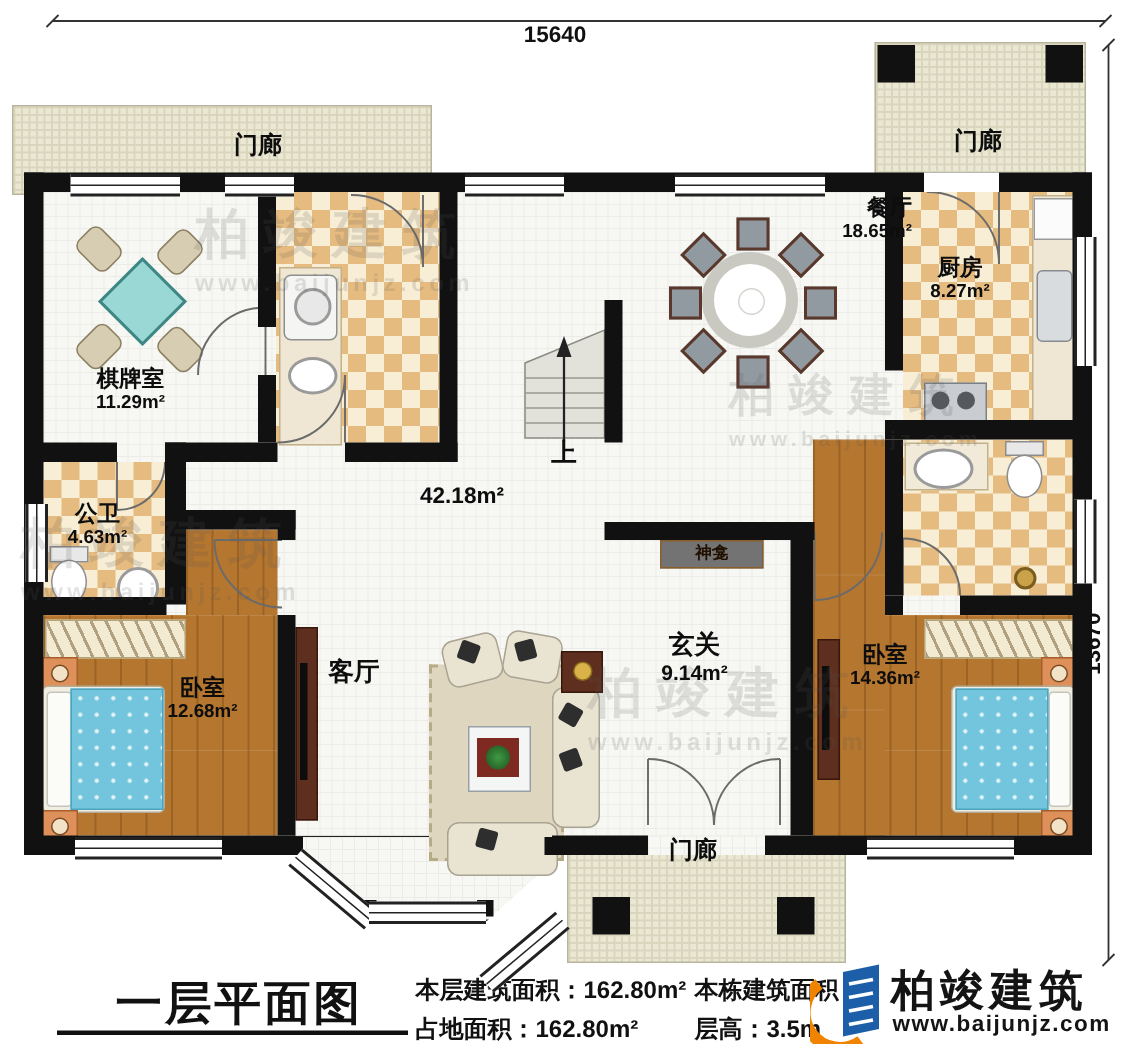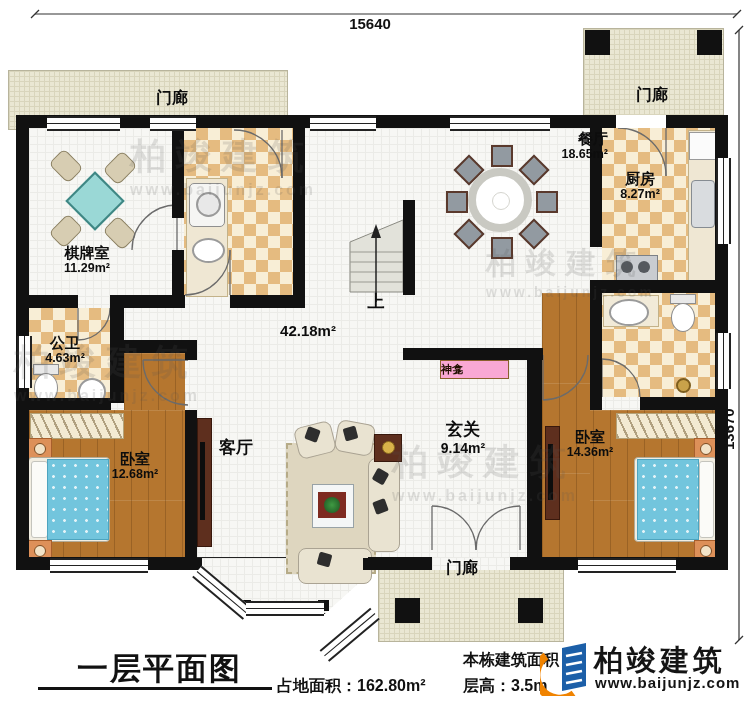--- a/index.html
+++ b/index.html
@@ -30,21 +30,21 @@
   .win-v{width:11px;background:#fff;border-left:2px solid #222;border-right:2px solid #222;z-index:25;}
   .win-v::after{content:"";position:absolute;top:0;bottom:0;left:50%;width:1px;margin-left:-1px;background:#222;}
   
   .furn{z-index:10;}
   .room-label{z-index:40;text-align:center;font-weight:bold;color:#0d0d0d;line-height:1.15;font-size:15px;}
   .room-label .area{font-size:12.5px;display:block;}
   .dim{z-index:40;font-weight:bold;font-size:15px;color:#111;}
   .wm{z-index:35;opacity:.16;color:#555;font-weight:900;white-space:nowrap;z-index:35;}
   .wm .wm-name{letter-spacing:10px;}
   .wm .wm-url{letter-spacing:3px;font-weight:700;}
-  .shrine{background:#f9a8d4;border:1px solid #8a5f2c;z-index:30;text-align:left;
+  .shrine{background:#737373;border:1px solid #8a5f2c;z-index:30;text-align:center;
           font-size:11px;font-weight:bold;line-height:17px;color:#201000;}
   svg.overlay{position:absolute;left:0;top:0;z-index:16;}
   
   .tb-title{font-size:31px;font-weight:bold;letter-spacing:2px;z-index:5;}
   .tb-scale{font-size:26px;font-weight:bold;z-index:5;margin-top:48px;}
   .tb-line{background:#111;z-index:5;}
   .tb-item{font-size:16px;font-weight:600;z-index:4;white-space:nowrap;}
   .logo-name{font-size:29px;font-weight:900;letter-spacing:4px;z-index:6;color:#141414;}
   .logo-url{font-size:15px;font-weight:800;letter-spacing:1px;z-index:6;color:#141414;}
   .bed-frame{background:#f1ede1;border:1px solid #b3ab97;border-radius:4px;}
@@ -309,20 +309,23 @@
     <div class="wm-url" style="font-size:14px;">www.baijunjz.com</div>
   </div>
   <div class="abs wm" style="left:392px;top:438px;">
     <div class="wm-name" style="font-size:36px;">柏竣建筑</div>
     <div class="wm-url" style="font-size:16px;">www.baijunjz.com</div>
   </div>
 
   <div class="abs tb-title" style="left:38px;top:648px;margin-left:39px;"><span>一层平面图</span></div>
   <div class="abs tb-scale" style="left:208px;top:655px;"><span>1:100</span></div>
   <div class="abs tb-line" style="left:38px;top:687px;width:234px;height:3px;"></div>
+  <div class="abs tb-item" style="left:277px;top:650px;">
+    <span>本层建筑面积：</span><span>162.80m²</span>
+  </div>
   <div class="abs tb-item" style="left:277px;top:676px;">
     <span>占地面积：</span><span>162.80m²</span>
   </div>
   <div class="abs tb-item" style="left:463px;top:650px;">
     <span>本栋建筑面积：</span><span>9</span>
   </div>
   <div class="abs tb-item" style="left:463px;top:676px;">
     <span>层高：</span><span>3.5m</span>
   </div>
 

